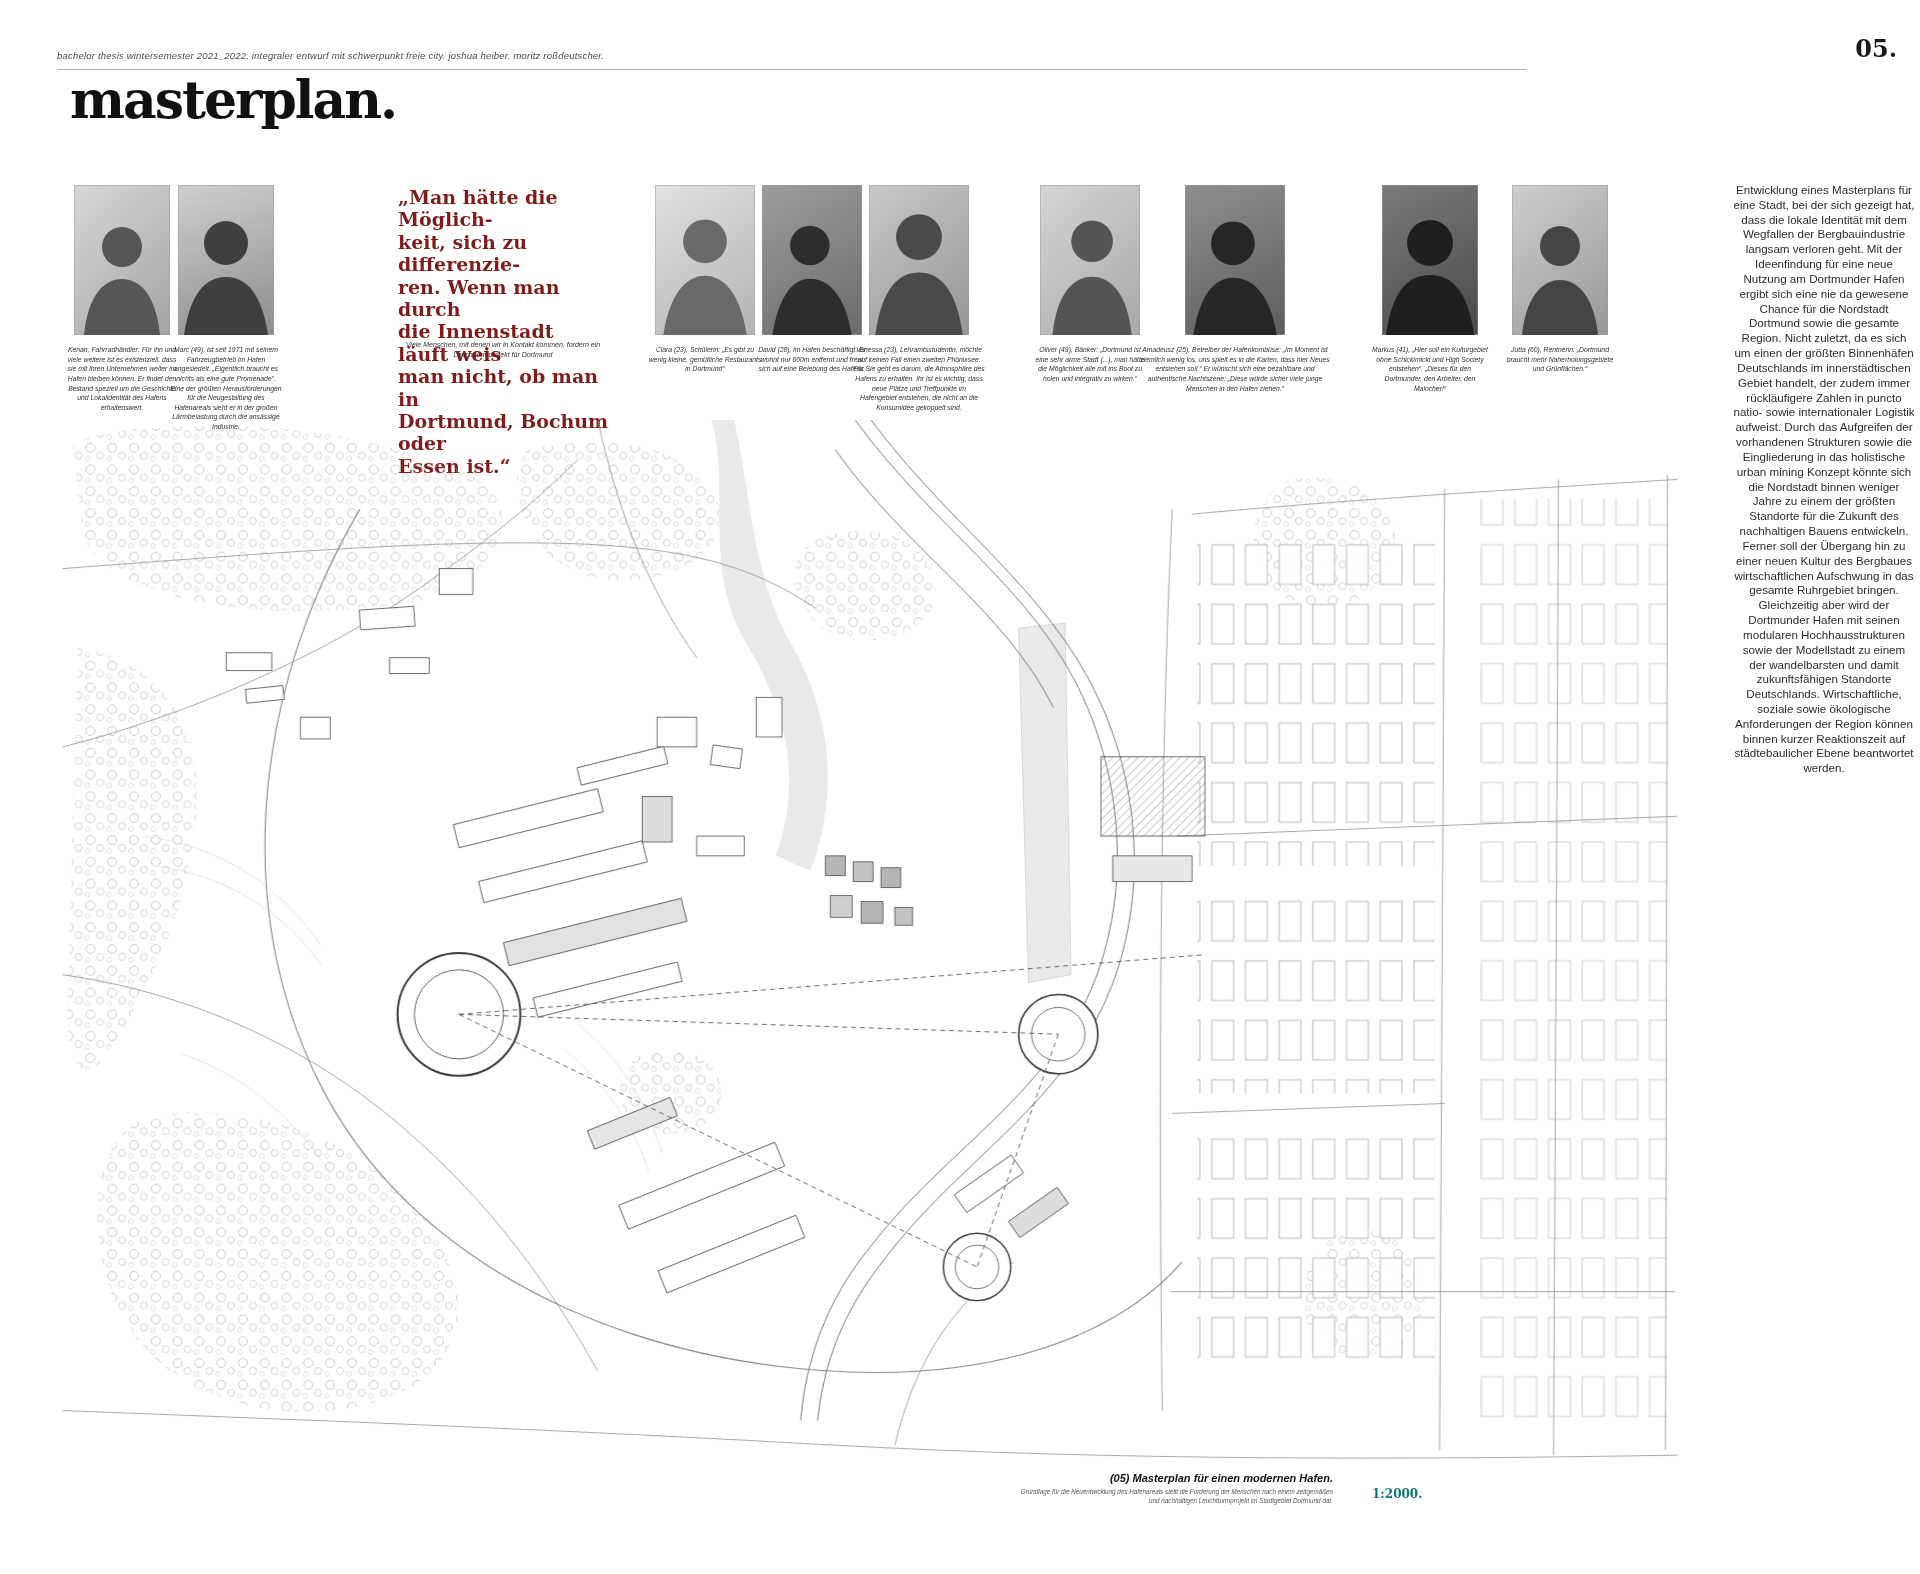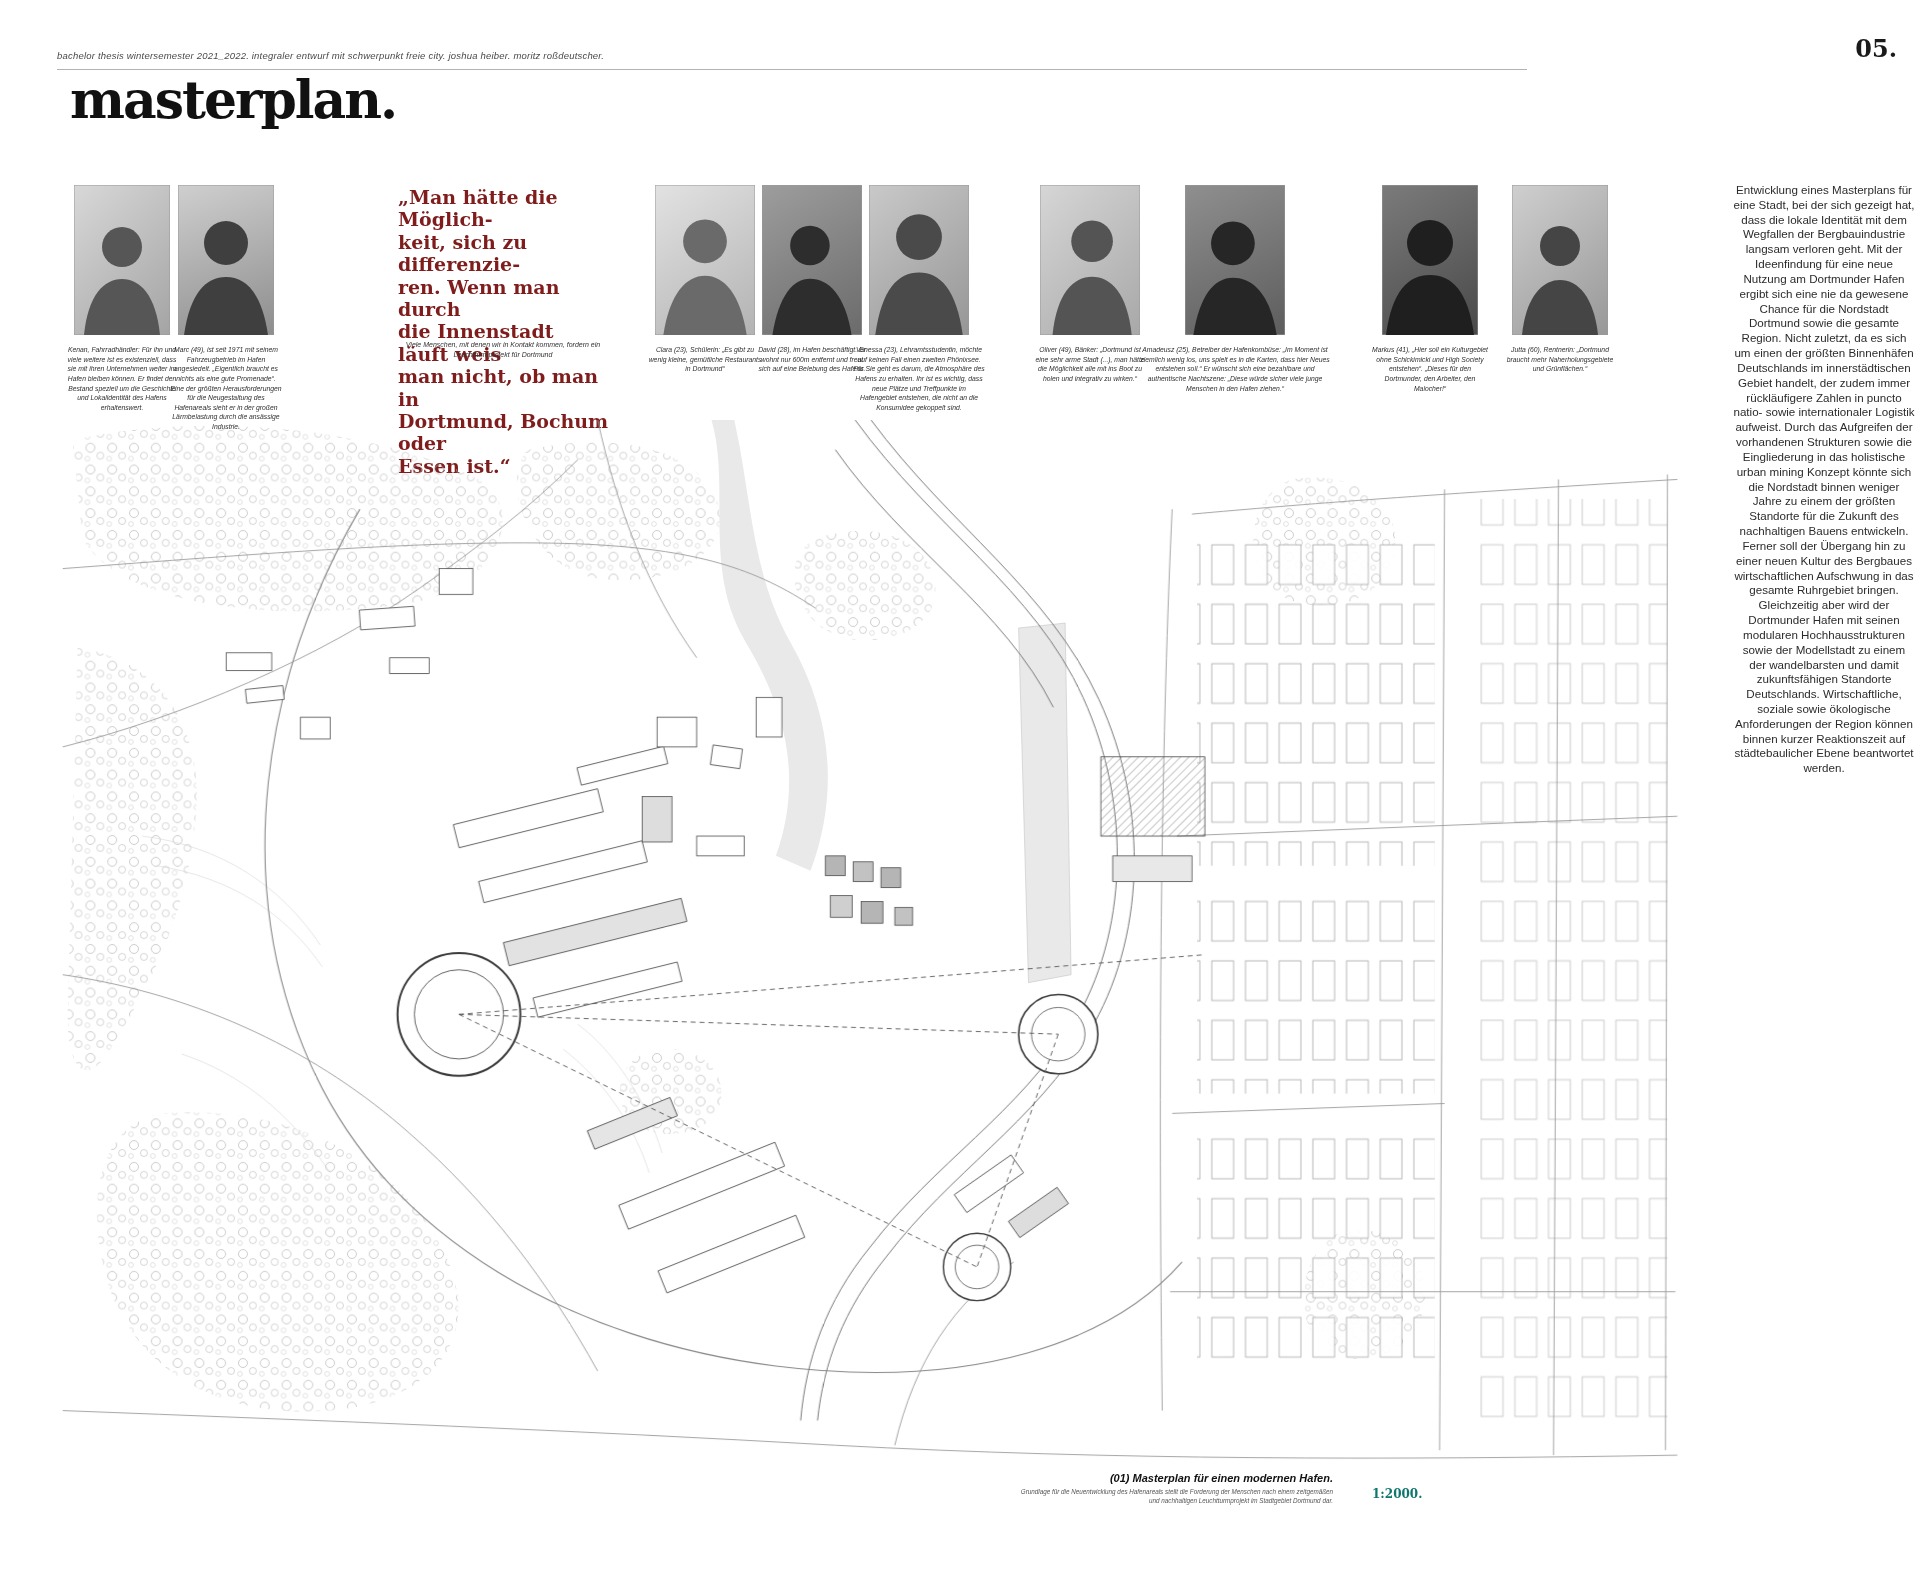--- a/index.html
+++ b/index.html
@@ -311,18 +311,18 @@
       <g stroke="#555555" stroke-width="0.9" stroke-dasharray="5 4">
         <line x1="400" y1="600" x2="1005" y2="620"></line>
         <line x1="400" y1="600" x2="923" y2="855"></line>
         <line x1="1005" y1="620" x2="923" y2="855"></line>
         <line x1="400" y1="600" x2="1150" y2="540"></line>
       </g>
     </svg>
   </div>
 
   <div class="map-caption">
-    <div class="cap-title">(01) Masterplan für einen modernen Hafen.</div>
+    <div class="cap-title">(05) Masterplan für einen modernen Hafen.</div>
     <div class="cap-sub">Grundlage für die Neuentwicklung des Hafenareals stellt die Forderung der Menschen nach einem zeitgemäßen und nachhaltigen Leuchtturmprojekt im Stadtgebiet Dortmund dar.</div>
   </div>
   <div class="scale-label">1:2000.</div>
 
 </div>
 
 </body></html>

